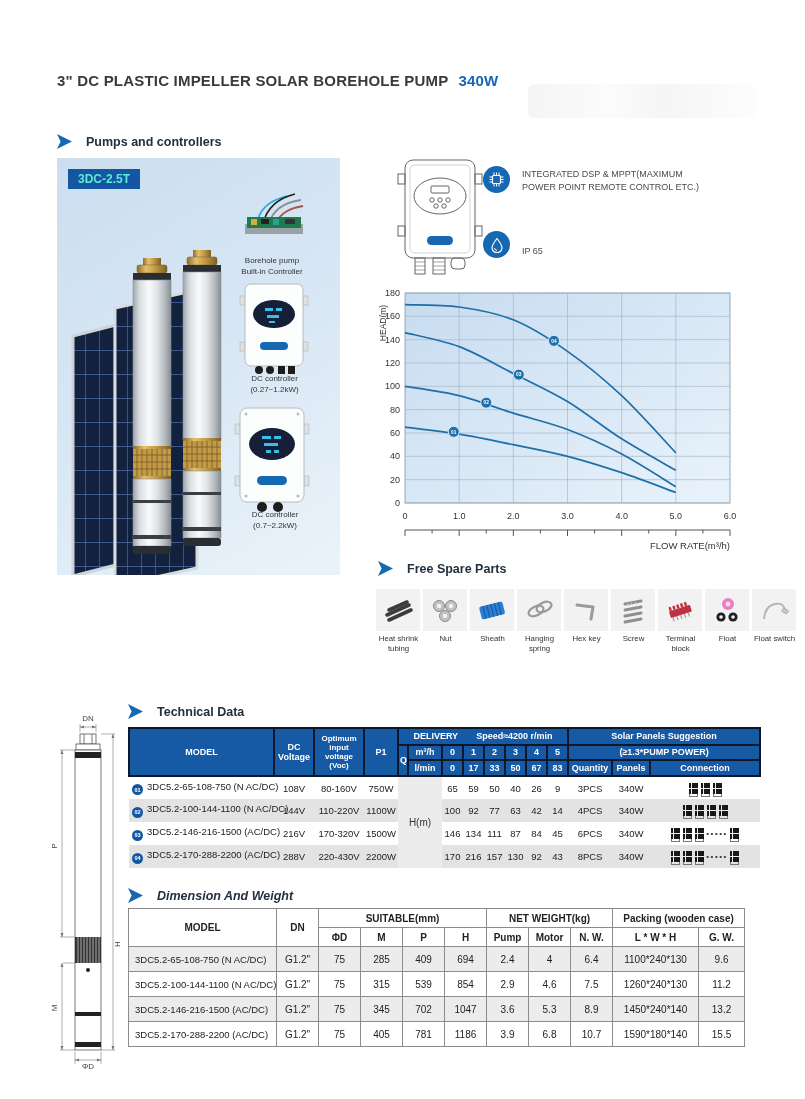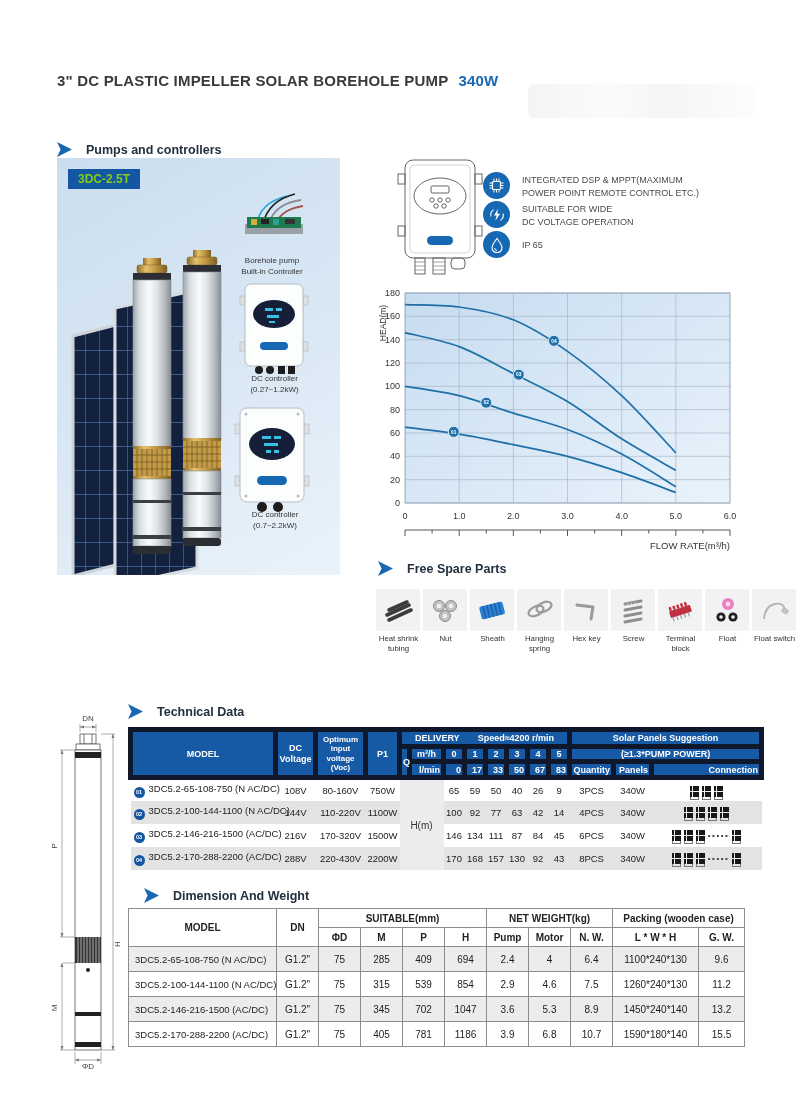--- a/index.html
+++ b/index.html
@@ -15,21 +15,21 @@
 
   
   .sec-head{position:absolute;display:flex;align-items:center;gap:14px;}
   .tri{width:15px;height:15px;background:#1668b2;flex:none;
        clip-path:polygon(0 0,100% 50%,0 100%,24% 50%);}
   .sec-head .txt{font-weight:bold;font-size:12.5px;color:#22303f;}
 
   
   .panel{position:absolute;left:57px;top:158px;width:283px;height:417px;overflow:hidden;
          background:linear-gradient(150deg,#cbdeef 0%,#d7e6f4 45%,#eaf3fa 100%);}
-  .badge{position:absolute;left:11px;top:11px;background:#1356a2;color:#84cc16;font-weight:bold;
+  .badge{position:absolute;left:11px;top:11px;background:#1356a2;color:#5eead4;font-weight:bold;
          font-size:12px;padding:3px 10px;z-index:3;}
   .panel-scene{position:absolute;inset:0;}
   .cap{position:absolute;font-size:8px;color:#333;text-align:center;line-height:1.35;z-index:3;}
 
   
   .ctrl-drawing{position:absolute;left:393px;top:156px;}
   .feature{position:absolute;left:483px;display:flex;gap:12px;}
   .f-icon{width:27px;height:27px;border-radius:50%;background:#1668b2;display:flex;
           align-items:center;justify-content:center;flex:none;}
   .f-text{font-size:9px;color:#4a4a4a;line-height:1.4;padding-top:2px;}
@@ -38,26 +38,26 @@
   .chart-wrap{position:absolute;left:378px;top:283px;width:372px;height:270px;}
 
   
   .spare-row{position:absolute;left:376px;top:589px;display:flex;gap:2px;}
   .spare-item{width:45px;text-align:center;}
   .spare-img{width:44px;height:42px;background:#f2f2f2;display:flex;align-items:center;justify-content:center;}
   .spare-label{font-size:7.8px;color:#333;line-height:1.25;margin-top:3px;}
 
   
   .tech{position:absolute;left:128px;top:727px;border-collapse:collapse;table-layout:fixed;width:631px;}
-  .tech th{background:#1659a5;color:#fff;border:5px solid #0f172a;font-size:9px;font-weight:bold;
+  .tech th{background:#1659a5;color:#fff;border:2px solid #0f172a;font-size:9px;font-weight:bold;
            padding:0 1px;line-height:1.15;}
   .tech th.small{font-size:8px;}
   .tech thead tr:nth-child(1){height:17px;}
   .tech thead tr:nth-child(2){height:15px;}
-  .tech thead tr:nth-child(3){height:16px;text-align:right;}
+  .tech thead tr:nth-child(3){height:16px;}
   .tech tbody tr{height:23px;}
   .tech td{font-size:9.5px;color:#222;text-align:center;border:none;padding:0;}
   .tech tbody tr.alt td{background:#e3e3e3;}
   .tech td.model-cell{text-align:left;padding-left:3px;white-space:nowrap;}
   .tech td.hm{background:#ececec !important;font-size:10px;color:#333;vertical-align:middle;}
   .th-delivery span.gap{margin-left:18px;}
   .num-badge{display:inline-flex;width:11px;height:11px;border-radius:50%;background:#1356a2;color:#fff;
              font-size:5.5px;font-weight:bold;align-items:center;justify-content:center;margin-right:4px;
              vertical-align:-2px;}
   .conn{white-space:nowrap;}
@@ -85,21 +85,21 @@
 </head>
 <body>
 
 <div class="page">
 
   <div class="title-row">
     <span>3" DC PLASTIC IMPELLER SOLAR BOREHOLE PUMP</span><span class="title-power">340W</span>
   </div>
   <div class="watermark"></div>
 
-  <div class="sec-head" style="left:57px;top:142px;">
+  <div class="sec-head" style="left:57px;top:134px;">
     <span class="tri"></span>
     <span class="txt">Pumps and controllers</span>
   </div>
 
   <div class="panel">
     <div class="badge">3DC-2.5T</div>
     <svg class="panel-scene" width="283" height="417" viewBox="0 0 283 417">
       <defs>
         <linearGradient id="steel" x1="0" y1="0" x2="1" y2="0">
           <stop offset="0" stop-color="#9fa6ab"></stop>
@@ -234,42 +234,32 @@
       <rect x="82" y="18" width="7" height="10"></rect>
         <rect x="82" y="70" width="7" height="10"></rect>
       <rect x="22" y="102" width="10" height="16"></rect>
         <rect x="40" y="102" width="12" height="16"></rect>
       <rect x="58" y="102" width="14" height="11" rx="4"></rect>
       <path d="M22,106 h10 M22,110 h10 M22,114 h10 M40,106 h12 M40,110 h12 M40,114 h12" stroke-width=".6"></path>
     </g>
     <rect x="34" y="80" width="26" height="9" rx="4.5" fill="#1668b2"></rect>
   </svg>
 
-  <div class="feature" style="top:172px;">
+  <div class="feature" style="top:166px;">
     <span class="f-icon">
       <svg width="15" height="15" viewBox="0 0 15 15">
           <rect x="3.5" y="3.5" width="8" height="8" rx="1" fill="none" stroke="#fff" stroke-width="1.2"></rect>
           <g stroke="#fff" stroke-width="1">
             <path d="M5,.5 v3 M7.5,.5 v3 M10,.5 v3 M5,11.5 v3 M7.5,11.5 v3 M10,11.5 v3 M.5,5 h3 M.5,7.5 h3 M.5,10 h3 M11.5,5 h3 M11.5,7.5 h3 M11.5,10 h3"></path>
           </g>
         </svg>
     </span>
     <span class="f-text"><span>INTEGRATED DSP &amp; MPPT(MAXIMUM</span><br><span>POWER POINT REMOTE CONTROL ETC.)</span></span>
   </div>
-  <div class="feature" style="top:201px;">
-    <span class="f-icon">
-      <svg width="16" height="16" viewBox="0 0 16 16">
-          <path d="M8.8,2 L5,8.6 h2.5 L6.3,13.8 L11.2,6.8 H8.4 Z" fill="#fff"></path>
-          <path d="M2,9.5 A6.3,6.3 0 0 1 4.6,2.6" stroke="#fff" stroke-width="1.1" fill="none"></path>
-          <path d="M14,6.5 A6.3,6.3 0 0 1 11.4,13.4" stroke="#fff" stroke-width="1.1" fill="none"></path>
-        </svg>
-    </span>
-    <span class="f-text"><span>SUITABLE FOR WIDE</span><br><span>DC VOLTAGE OPERATION</span></span>
-  </div>
-  <div class="feature" style="top:231px;align-items:center;">
+  <div class="feature" style="top:231px;align-items:flex-end;">
     <span class="f-icon">
       <svg width="16" height="16" viewBox="0 0 16 16">
           <path d="M8,1.5 C8,1.5 3,8 3,10.7 a5,5 0 0 0 10,0 C13,8 8,1.5 8,1.5 Z" fill="none" stroke="#fff" stroke-width="1.2"></path>
           <path d="M5.6,11 a2.6,2.6 0 0 0 2.4,2.5" stroke="#fff" stroke-width="1" fill="none"></path>
         </svg>
     </span>
     <span class="f-text"><span>IP 65</span></span>
   </div>
 
   <div class="chart-wrap" id="chart"><svg width="372" height="270" viewBox="0 0 372 270">
@@ -562,33 +552,33 @@
         <td>6PCS</td>
         <td>340W</td>
         <td class="conn"><span class="panel-ico"></span><span class="panel-ico"></span><span class="panel-ico"></span><span class="conn-dots">•••••</span><span class="panel-ico"></span></td>
       </tr>
       <tr class="alt">
         <td class="model-cell"><span class="num-badge">04</span><span>3DC5.2-170-288-2200 (AC/DC)</span></td>
         <td>288V</td>
         <td>220-430V</td>
         <td>2200W</td>
         <td>170</td>
-        <td>168</td>
+        <td>216</td>
         <td>157</td>
         <td>130</td>
         <td>92</td>
         <td>43</td>
         <td>8PCS</td>
         <td>340W</td>
         <td class="conn"><span class="panel-ico"></span><span class="panel-ico"></span><span class="panel-ico"></span><span class="conn-dots">•••••</span><span class="panel-ico"></span></td>
       </tr>
     </tbody>
   </table>
 
-  <div class="sec-head" style="left:144px;top:888px;">
+  <div class="sec-head" style="left:128px;top:888px;font-style:italic;">
     <span class="tri"></span>
     <span class="txt">Dimension And Weight</span>
   </div>
 
   <table class="dim">
     <colgroup>
       <col style="width:148px">
         <col style="width:42px">
         <col style="width:42px">
         <col style="width:42px">

